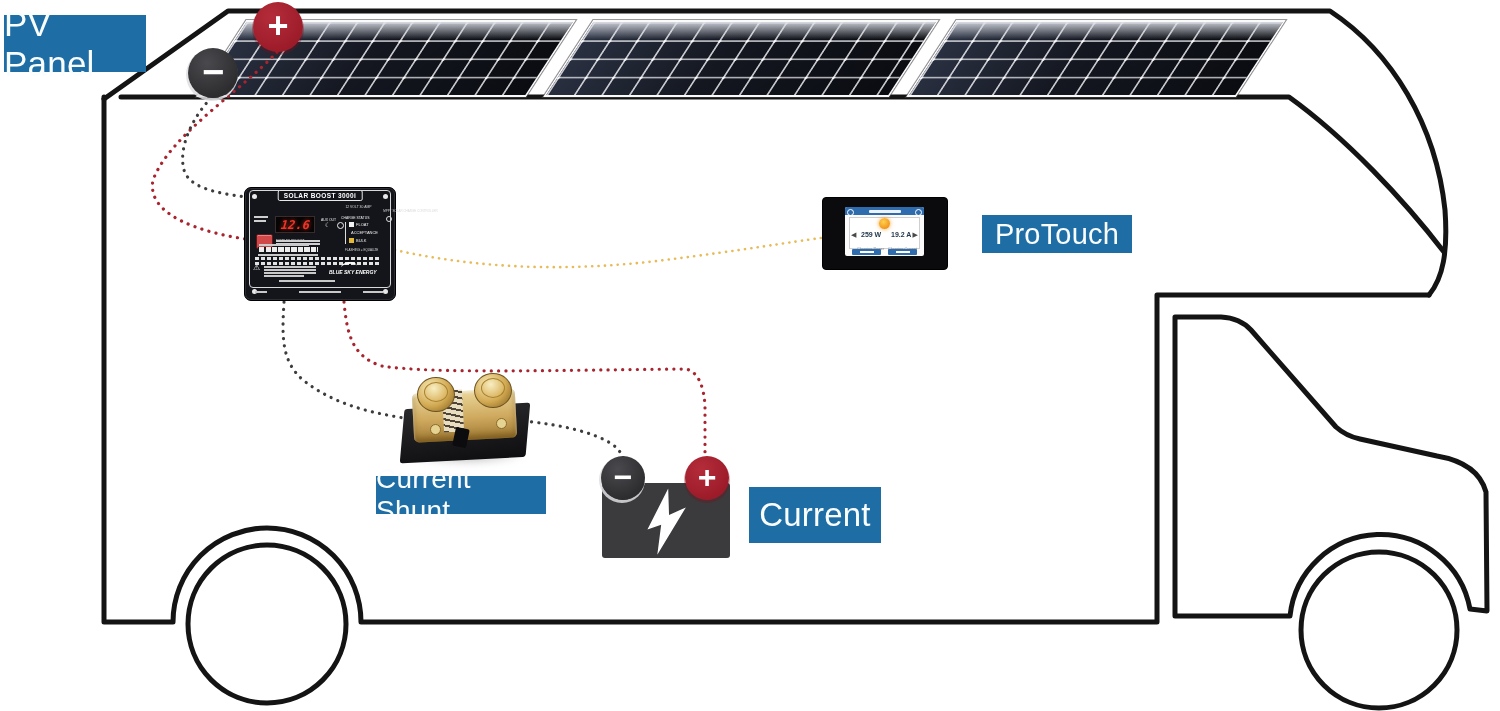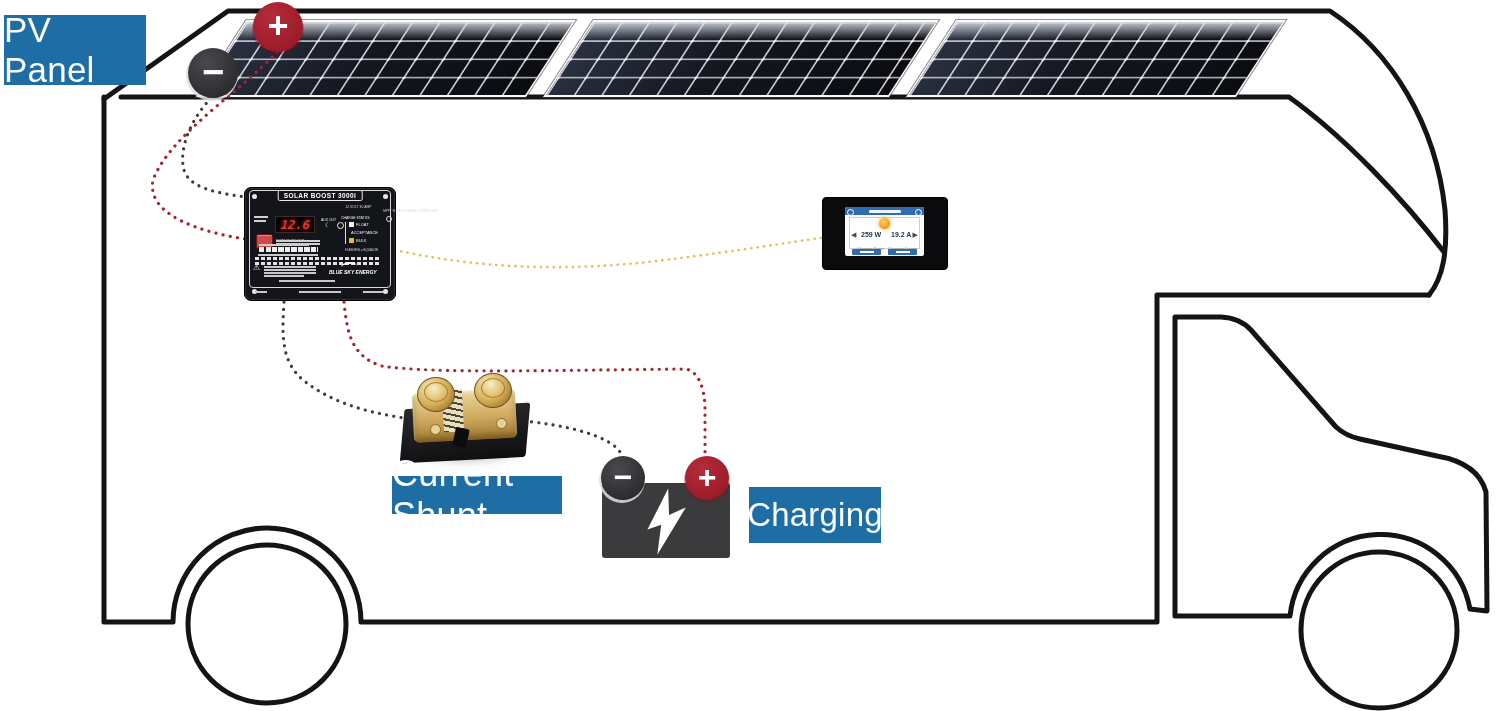--- a/index.html
+++ b/index.html
@@ -20,24 +20,24 @@
       linear-gradient(180deg, rgba(242,242,246,.7) 1.4px, transparent 1.4px),
       linear-gradient(100deg,#2a3142,#141720 45%,#0a0c11);
     background-size:27.5px 18.25px,27.5px 18.25px,27.5px 18.25px,100% 100%;}
   .panel::after{content:"";position:absolute;inset:0;
     background:linear-gradient(180deg,rgba(216,219,226,.9),rgba(216,219,226,0) 24%);}
   .p1{width:330px;}.p2{width:346px;}.p3{width:330px;}
 
   
   .tag{position:absolute;z-index:5;background:var(--label-blue,#1e6da4);color:#fafdff;
        display:flex;align-items:center;justify-content:center;letter-spacing:.2px;}
-  #tag-pv{left:4px;top:15px;width:142px;height:70px;font-size:35px;}
+  #tag-pv{left:4px;top:15px;width:142px;height:57px;font-size:35px;}
   #tag-sb{left:403px;top:168px;width:169px;height:55px;font-size:38px;}
   #tag-pt{left:982px;top:215px;width:150px;height:38px;font-size:29px;}
-  #tag-cs{left:376px;top:476px;width:170px;height:38px;font-size:36px;margin-left:16px;}
+  #tag-cs{left:376px;top:476px;width:170px;height:38px;font-size:28px;}
   #tag-batt{left:749px;top:487px;width:132px;height:56px;font-size:33px;}
 
   
   .term{position:absolute;z-index:6;border-radius:50%;display:flex;align-items:center;
         justify-content:center;color:#fff;font-weight:bold;line-height:1;}
   .term span{transform:translateY(-1px);}
   .term.red{background:radial-gradient(circle at 38% 30%, #b42c3a, var(--terminal-red,#9c1b29) 75%);
             box-shadow:0 2px 0 1px rgba(120,15,25,.35);}
   .term.dark{background:radial-gradient(circle at 38% 30%, #4a4a4e, var(--terminal-dark,#2d2d30) 72%);
              box-shadow:-1px 2px 0 1px rgba(222,222,226,.85);}
@@ -287,16 +287,17 @@
     </svg>
   </div>
   <div class="term dark" id="batt-minus">
     <span>−</span>
     </div>
   <div class="term red" id="batt-plus">
     <span>+</span>
     </div>
 
   <div class="tag" id="tag-pv">PV Panel</div>
+  <div class="tag" id="tag-pt">ProTouch</div>
   <div class="tag" id="tag-cs">Current Shunt</div>
-  <div class="tag" id="tag-batt">Charging</div>
+  <div class="tag" id="tag-batt">Current</div>
 
 </div>
 
 </body></html>

